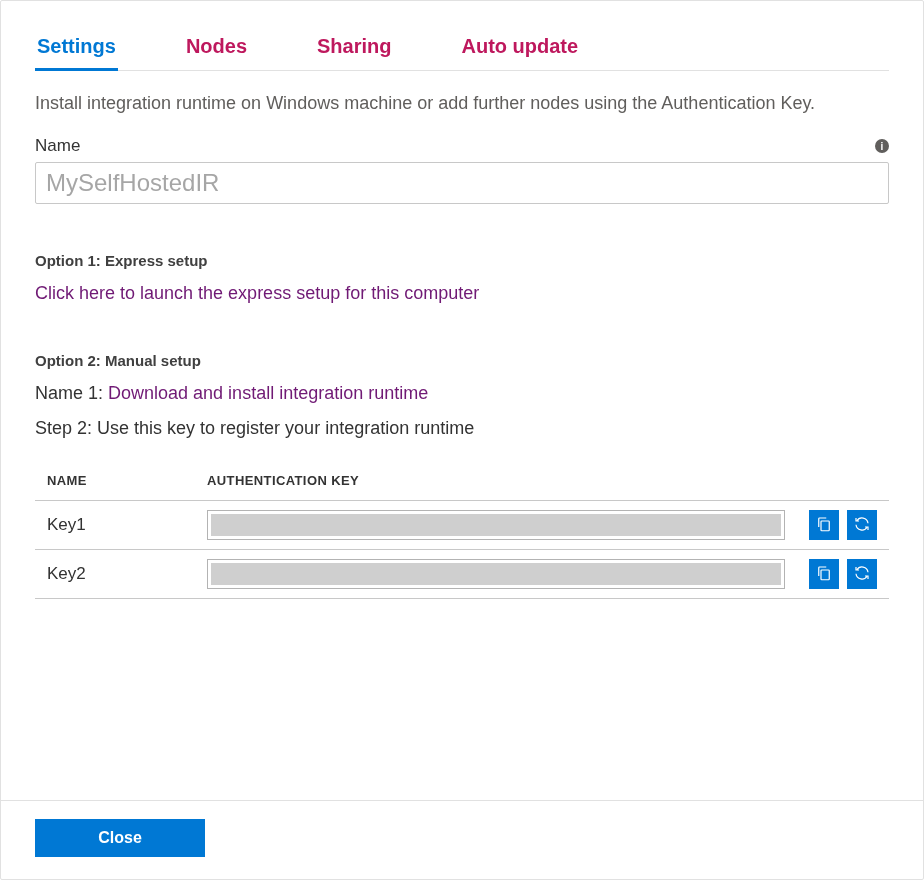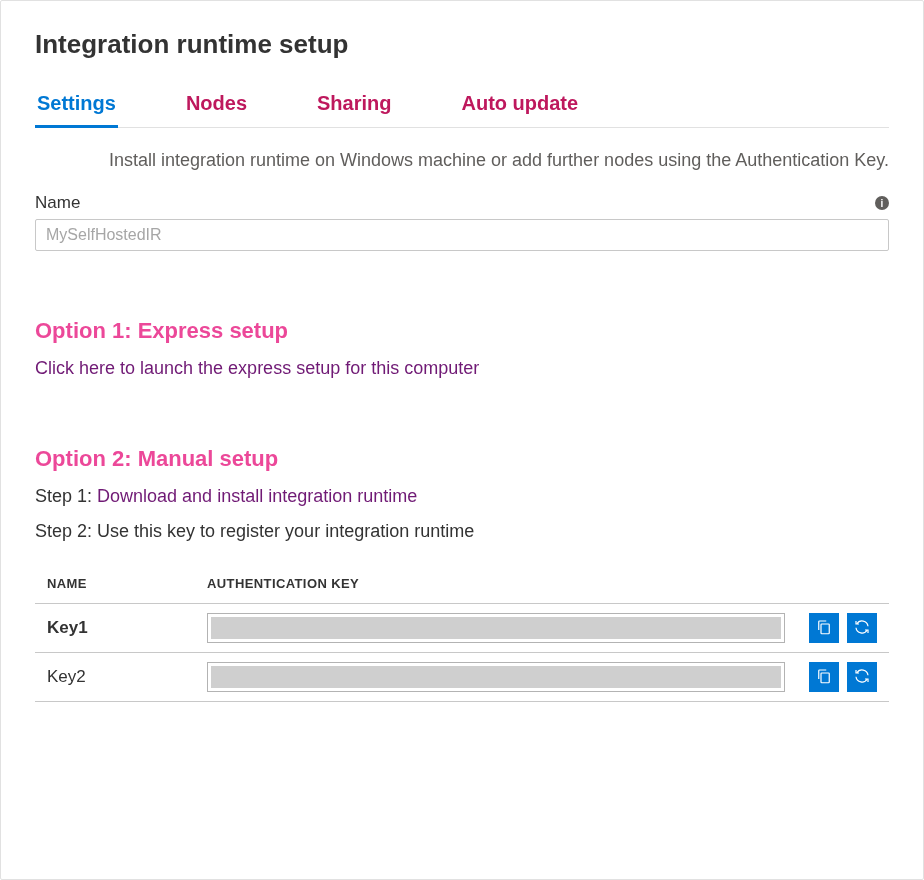--- a/index.html
+++ b/index.html
@@ -48,21 +48,20 @@
     }
     .tab.active {
       color: #0078d4;
       border-bottom-color: #0078d4;
     }
     .description {
       font-size: 18px;
       color: #605e5c;
       line-height: 1.4;
       margin-bottom: 20px;
-      text-align: right;
     }
     .field-label-row {
       display: flex;
       justify-content: space-between;
       align-items: center;
       margin-bottom: 6px;
     }
     .field-label {
       font-size: 17px;
       color: #333;
@@ -75,34 +74,34 @@
       color: #fff;
       font-size: 10px;
       font-weight: 700;
       display: inline-flex;
       align-items: center;
       justify-content: center;
       font-style: normal;
     }
     .text-input {
       width: 100%;
-      font-size: 16px;
+      font-size: 24px;
       color: #a6a6a6;
       background: #fff;
       border: 1px solid #c8c8c8;
       padding: 6px 10px;
       border-radius: 2px;
       outline: none;
     }
     .text-input[disabled] { background: #fff; color: #a6a6a6; }
     .section-title {
-      font-size: 22px;
-      font-weight: 600;
-      color: #ec4899;
-      margin-top: 67px;
+      font-size: 15px;
+      font-weight: 600;
+      color: #404040;
+      margin-top: 48px;
       margin-bottom: 14px;
     }
     .link {
       color: #701a75;
       font-size: 18px;
       text-decoration: none;
       cursor: pointer;
     }
     .step-line {
       font-size: 18px;
@@ -122,21 +121,21 @@
       letter-spacing: 0.4px;
       color: #333;
       padding: 10px 12px 12px 12px;
       border-bottom: 1px solid #c8c8c8;
     }
     .key-table tbody td {
       padding: 9px 12px;
       border-bottom: 1px solid #c8c8c8;
       vertical-align: middle;
     }
-    .key-table tbody tr:first-child td { border-top: 1px solid #c8c8c8; font-weight: bold; }
+    .key-table tbody tr:first-child td { border-top: 1px solid #c8c8c8; }
     .key-name {
       font-size: 17px;
       color: #333;
     }
     .key-col-name { width: 160px; }
     .key-col-actions { width: 86px; white-space: nowrap; }
     .key-value-box {
       width: 100%;
       height: 30px;
       border: 1px solid #b3b3b3;
@@ -178,21 +177,20 @@
       width: 170px;
       cursor: pointer;
     }
   </style>
 </head>
 <body>
 
 <div class="panel">
   <div class="content">
 
-    <h1 class="page-title">Integration runtime setup</h1>
 
     <nav class="tabs">
       <div class="tab active">Settings</div>
       <div class="tab">Nodes</div>
       <div class="tab">Sharing</div>
       <div class="tab">Auto update</div>
     </nav>
 
     <p class="description">Install integration runtime on Windows machine or add further nodes using the Authentication Key.</p>
 
@@ -201,21 +199,21 @@
       <span class="info-icon">i</span>
     </div>
     <input type="text" class="text-input" disabled="" value="MySelfHostedIR" style="">
 
     <h2 class="section-title">Option 1: Express setup</h2>
     <a class="link" href="#">Click here to launch the express setup for this computer</a>
 
     <h2 class="section-title">Option 2: Manual setup</h2>
 
     <div class="step-line">
-      <span class="step-prefix">Step 1:  </span><a class="link" href="#">Download and install integration runtime</a>
+      <span class="step-prefix">Name 1:  </span><a class="link" href="#">Download and install integration runtime</a>
     </div>
 
     <div class="step-line">Step 2: Use this key to register your integration runtime</div>
 
     <table class="key-table">
       <thead>
         <tr>
           <th class="key-col-name">NAME</th>
           <th>AUTHENTICATION KEY</th>
           <th class="key-col-actions"></th>
@@ -275,13 +273,16 @@
                     <polyline points="20 20 20 16 16 16"></polyline>
                   </svg>
               </span>
             </button>
           </td>
         </tr>
       </tbody>
     </table>
   </div>
 
+  <div class="footer">
+    <button class="btn-primary">Close</button>
+  </div>
 </div>
 
 </body></html>

